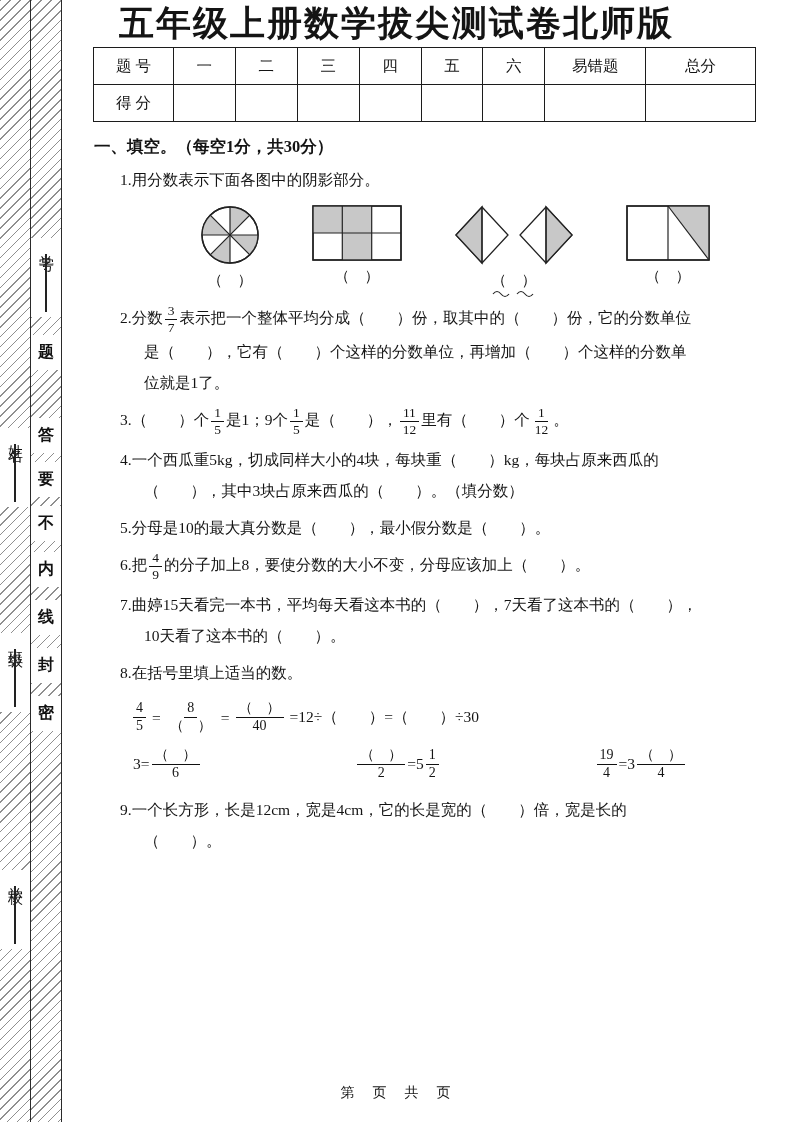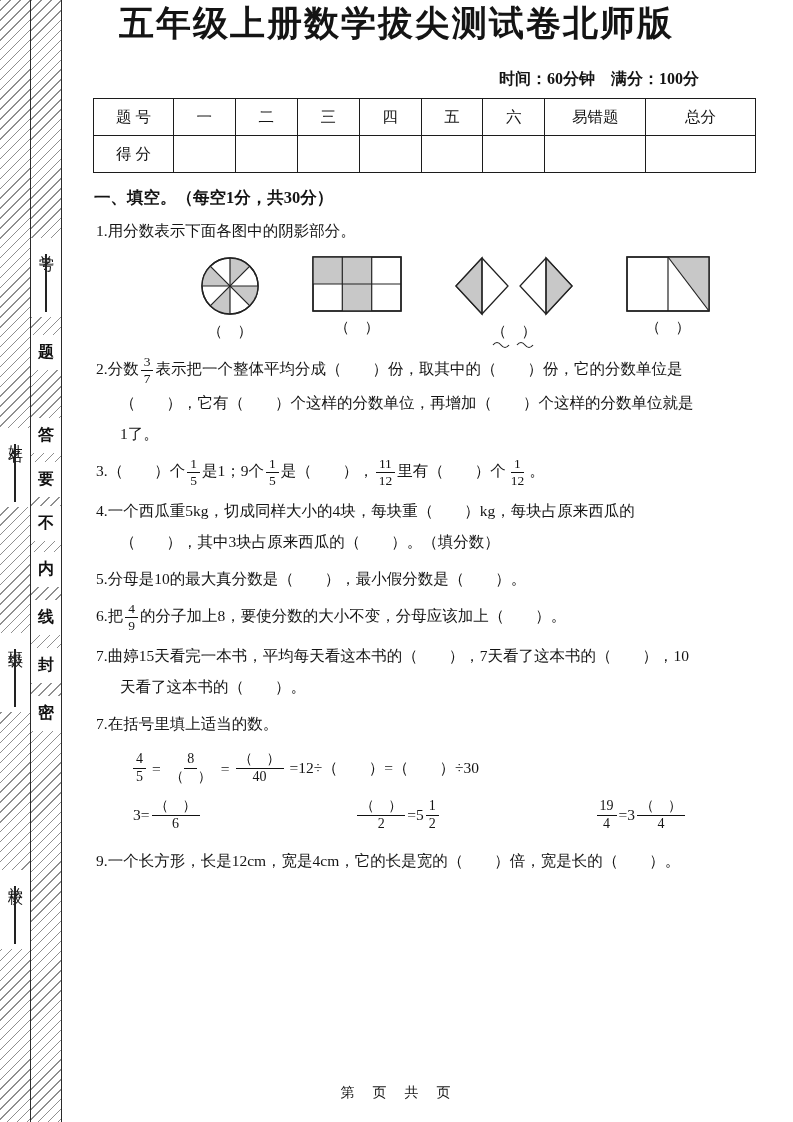--- a/index.html
+++ b/index.html
@@ -22,21 +22,21 @@
   .content { position:relative; margin:0 92px 0 92px; z-index:1; }
   .title { font-family:"Liberation Sans","DejaVu Sans",sans-serif; font-weight:bold; font-size:35px; text-align:center; letter-spacing:2px; }
   .subtitle { font-family:"Liberation Sans","DejaVu Sans",sans-serif; font-weight:bold; font-size:27px; text-align:center; margin-top:16px; }
   .meta { text-align:right; font-size:16px; font-weight:600; margin:22px 2px 8px 0; }
 
   table.score { border-collapse:collapse; width:663px; margin:0 0 14px 1px; }
   table.score td { border:1.6px solid #1c1c1c; height:37px; text-align:center; font-size:15.5px; }
 
   .section-heading { font-weight:bold; font-size:16.5px; margin:12px 0 6px 2px; }
 
-  .q { font-size:15.5px; line-height:2.0; margin:4px 0 6px 4px; padding-left:24px; text-indent:-24px; }
+  .q { font-size:15.5px; line-height:2.0; margin:4px 0 6px 28px; padding-left:24px; text-indent:-24px; }
 
   .frac { display:inline-flex; flex-direction:column; align-items:center; vertical-align:middle;
           line-height:1.2; font-size:13.5px; margin:0 2px; text-indent:0; }
   .frac .num { padding:0 3px; border-bottom:1.3px solid #111; }
   .frac .den { padding:0 3px; }
 
   .figrow { display:flex; justify-content:space-between; width:510px; margin:10px 0 4px 108px; }
   .figblock { display:flex; flex-direction:column; align-items:center; }
   .figblank { font-size:15px; margin-top:6px; }
   .wavy { margin-top:-2px; }
@@ -80,21 +80,20 @@
       <div class="sealchar" style="top:506px">不</div>
       <div class="sealchar" style="top:552px">内</div>
       <div class="sealchar" style="top:600px">线</div>
       <div class="sealchar" style="top:648px">封</div>
       <div class="sealchar" style="top:696px">密</div>
     </div>
   </aside>
 
   <main class="content">
     <h1 class="title">五年级上册数学拔尖测试卷北师版</h1>
-    <div class="meta">时间：60分钟　满分：100分</div>
 
     <table class="score">
       <colgroup>
         <col style="width:80px">
           <col style="width:62px">
           <col style="width:62px">
           <col style="width:62px">
         <col style="width:62px">
           <col style="width:62px">
           <col style="width:62px">
@@ -219,21 +218,21 @@
 
     <div class="q">
       <span>6.把</span><span class="frac">
           <span class="num">4</span>
           <span class="den">9</span>
         </span><span>的分子加上8，要使分数的大小不变，分母应该加上（　　）。</span>
     </div>
 
     <div class="q">7.曲婷15天看完一本书，平均每天看这本书的（　　），7天看了这本书的（　　），10天看了这本书的（　　）。</div>
 
-    <div class="q">7.在括号里填上适当的数。</div>
+    <div class="q">8.在括号里填上适当的数。</div>
     <div class="eqline">
       <span class="frac">
           <span class="num">4</span>
           <span class="den">5</span>
         </span>
       <span>=</span>
       <span class="frac">
           <span class="num">8</span>
           <span class="den">（　）</span>
         </span>

